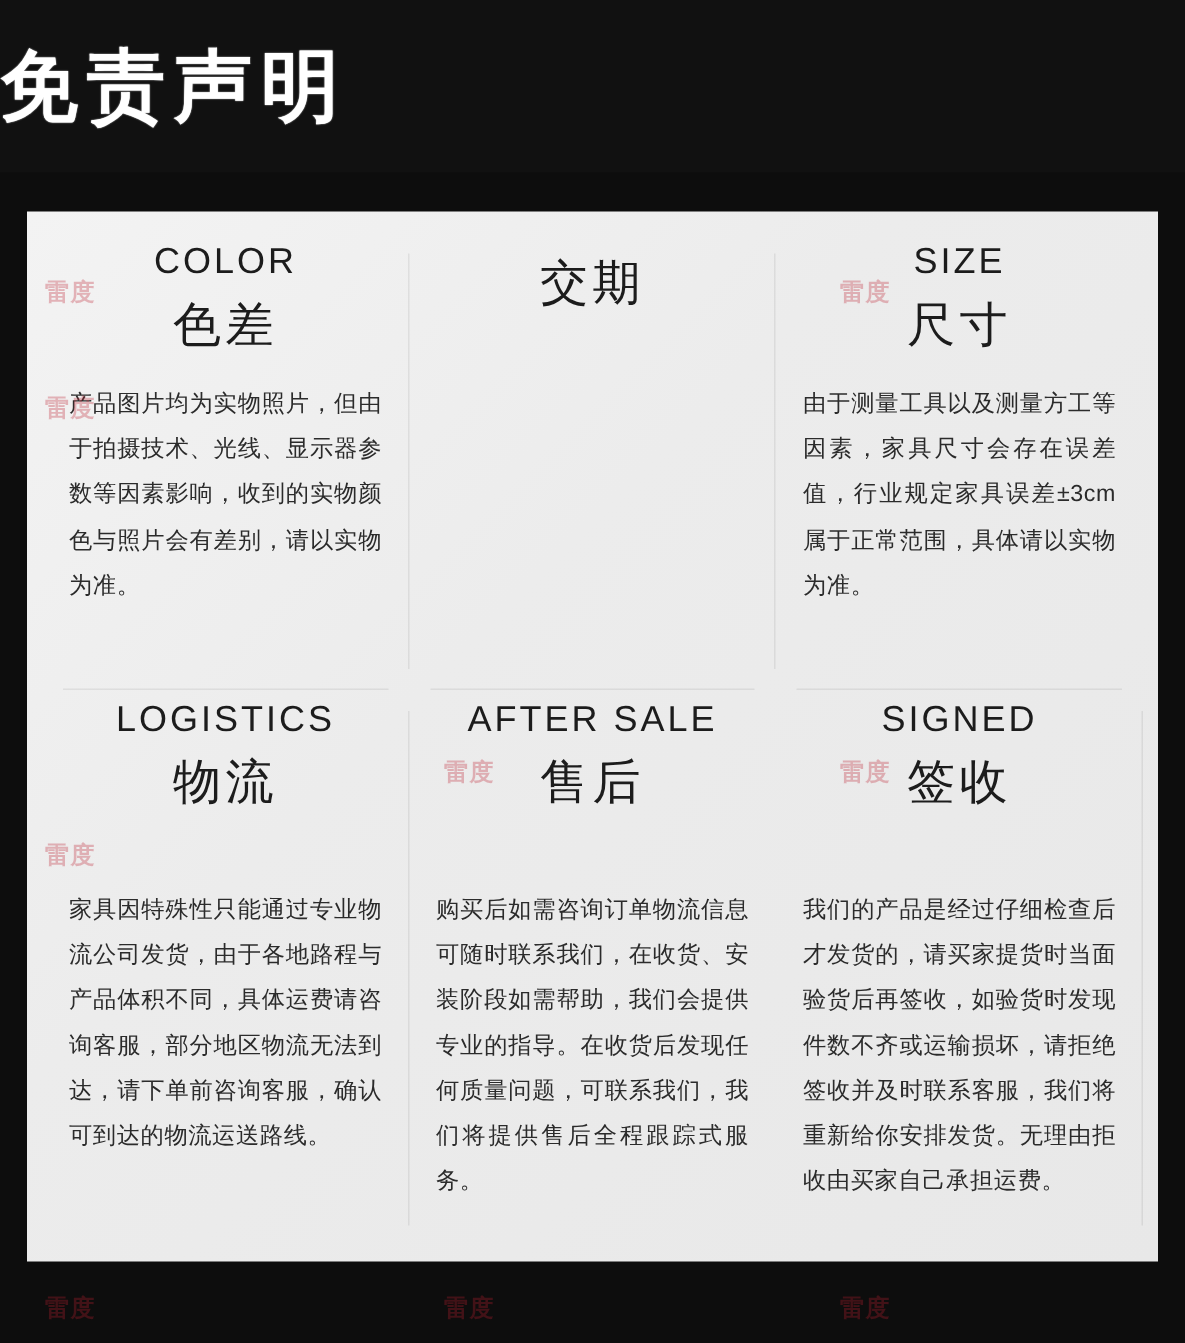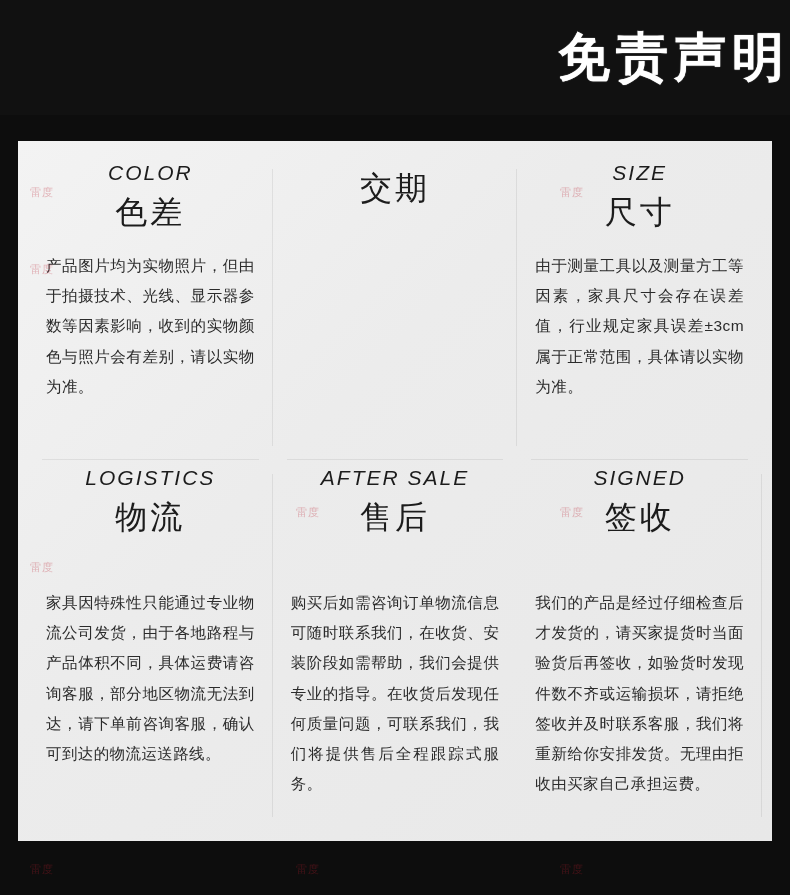--- a/index.html
+++ b/index.html
@@ -18,21 +18,21 @@
     background: #0d0d0d;
     overflow: hidden;
   }
 
   
   .header {
     height: 115px;
     background: #111111;
     display: flex;
     align-items: center;
-    justify-content: flex-end;
+    justify-content: flex-start;
   }
   .header-title {
     color: #ffffff;
     font-size: 52px;
     font-weight: bold;
     letter-spacing: 6px;
     font-family: "Liberation Sans", sans-serif;
     text-shadow: 0 0 1px #fff;
   }
 
@@ -74,27 +74,26 @@
     bottom: 0;
     height: 1px;
     background: rgba(0,0,0,0.07);
   }
 
   .cell-head {
     text-align: center;
     margin-bottom: 16px;
   }
   .cell-en {
-    font-size: 21px;
+    font-size: 24px;
     letter-spacing: 2px;
     color: #1c1c1c;
     font-family: "Liberation Sans", sans-serif;
     font-weight: normal;
     white-space: nowrap;
-    font-style: italic;
   }
   .cell-zh {
     font-size: 32px;
     color: #1c1c1c;
     letter-spacing: 3px;
     margin-top: 6px;
     font-weight: normal;
   }
   .cell-body {
     font-size: 15.5px;
@@ -105,22 +104,22 @@
     letter-spacing: 0.4px;
   }
 
   .row2 .cell-head { margin-bottom: 14px; }
   .row2 .cell-body { line-height: 1.95; margin-top: 48px; }
 
   
   .wm {
     position: absolute;
     color: rgba(190, 30, 45, 0.30);
-    font-size: 11px;
-    font-weight: normal;
+    font-size: 16px;
+    font-weight: bold;
     letter-spacing: 1px;
     pointer-events: none;
     user-select: none;
     white-space: nowrap;
   }
 </style>
 </head>
 <body>
 
 <div id="page">

